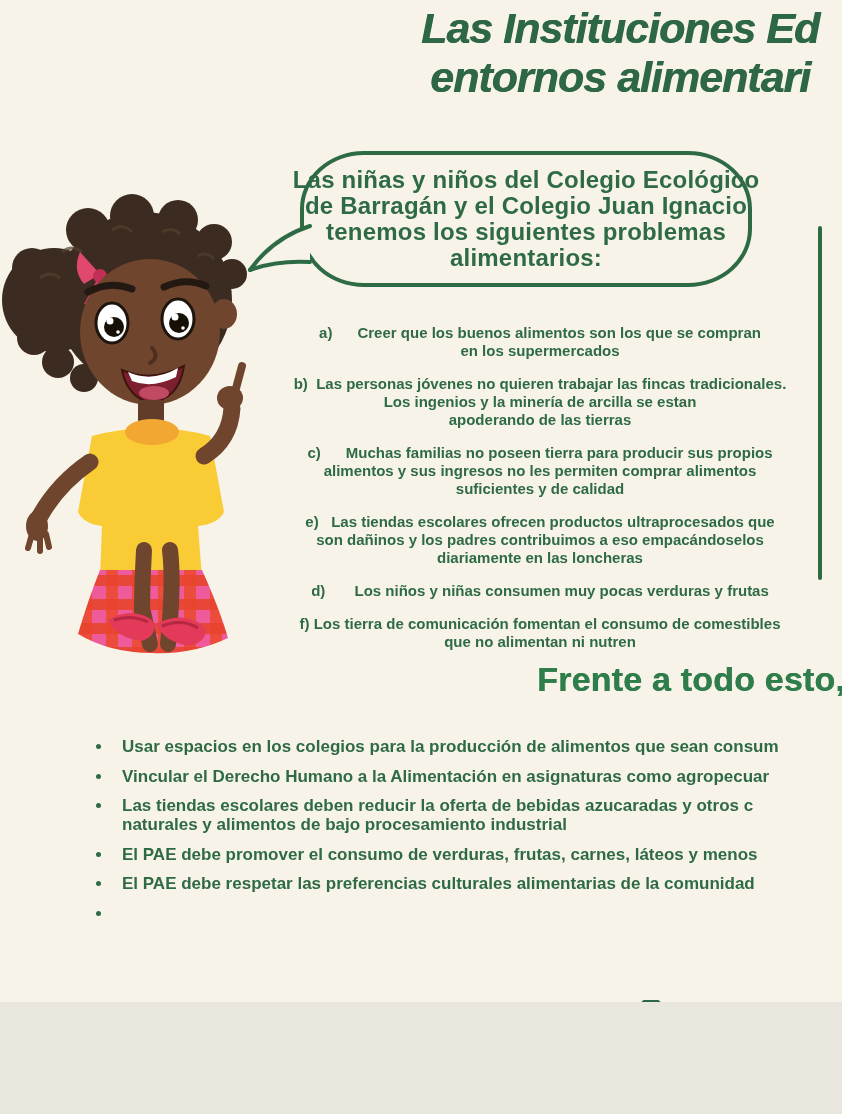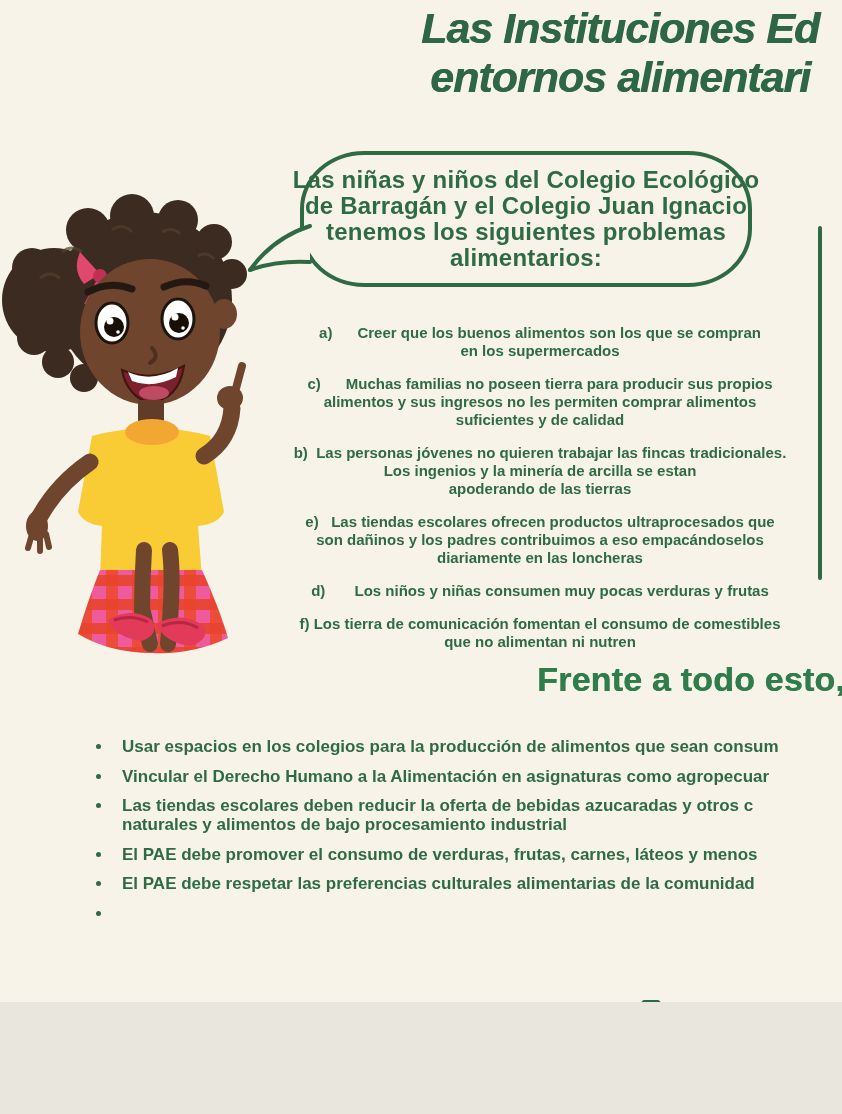--- a/index.html
+++ b/index.html
@@ -181,26 +181,26 @@
     <path d="M65,6 Q28,18 5,50 Q32,40 65,44 Z" fill="#f8f3e8"></path>
     <path d="M65,6 Q28,18 5,50" stroke="#2e6b45" stroke-width="4" fill="none" stroke-linecap="round"></path>
     <path d="M5,50 Q32,40 65,42" stroke="#2e6b45" stroke-width="4" fill="none" stroke-linecap="round"></path>
   </svg>
 
   <div class="bubble2-edge"></div>
 
   <div class="problems">
     <div class="problem">a)      Creer que los buenos alimentos son los que se compran
 en los supermercados</div>
+    <div class="problem">b)  Las personas jóvenes no quieren trabajar las fincas tradicionales.
+Los ingenios y la minería de arcilla se estan
+apoderando de las tierras</div>
     <div class="problem">c)      Muchas familias no poseen tierra para producir sus propios
 alimentos y sus ingresos no les permiten comprar alimentos
 suficientes y de calidad</div>
-    <div class="problem">b)  Las personas jóvenes no quieren trabajar las fincas tradicionales.
-Los ingenios y la minería de arcilla se estan
-apoderando de las tierras</div>
     <div class="problem">e)   Las tiendas escolares ofrecen productos ultraprocesados que
 son dañinos y los padres contribuimos a eso empacándoselos
 diariamente en las loncheras</div>
     <div class="problem">d)       Los niños y niñas consumen muy pocas verduras y frutas</div>
     <div class="problem">f) Los tierra de comunicación fomentan el consumo de comestibles
 que no alimentan ni nutren</div>
   </div>
 
   <div class="heading">Frente a todo esto,</div>
 

